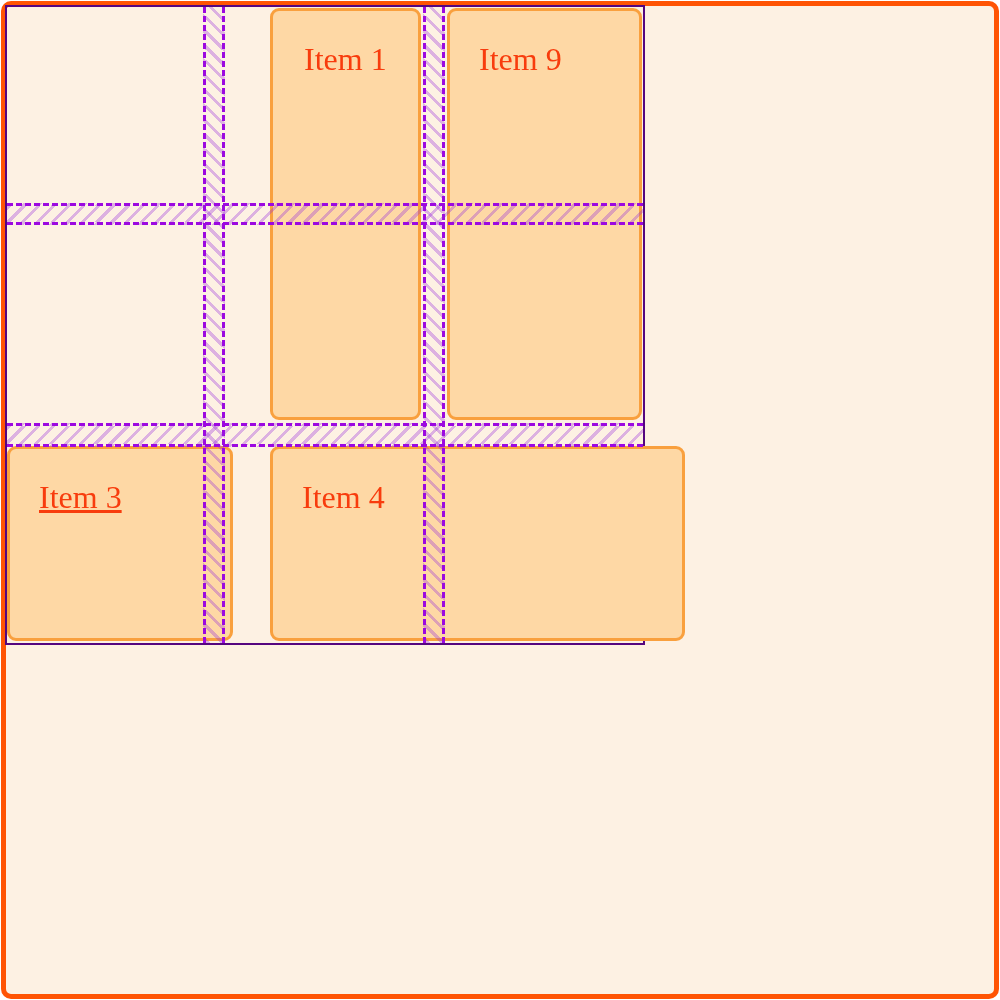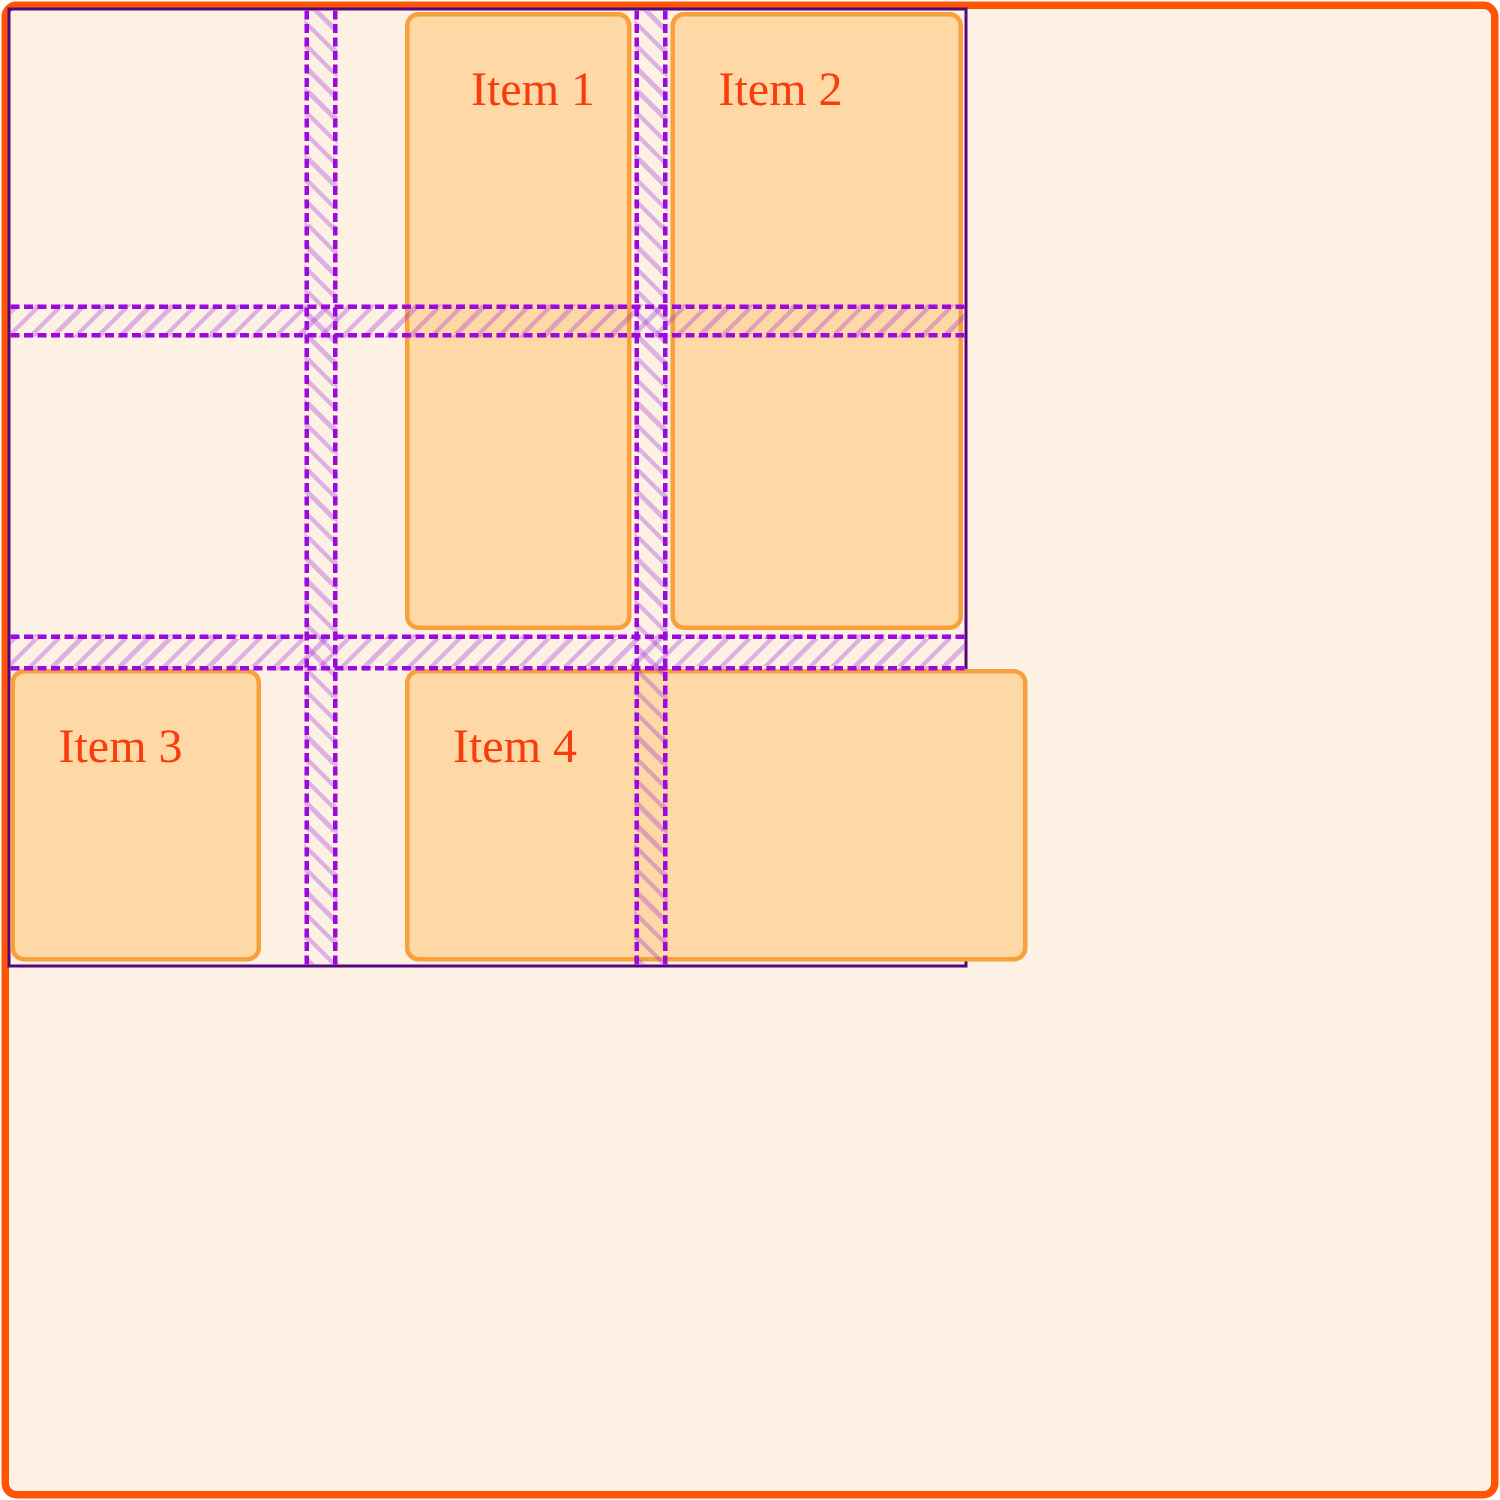--- a/index.html
+++ b/index.html
@@ -36,23 +36,23 @@
     box-sizing: border-box;
     background: var(--item-background, #fed8a5);
     border: 3px solid var(--item-border-color, #f9a03e);
     border-radius: 9px;
     color: var(--item-text-color, #f83c0d);
     font-size: 32px;
     line-height: 1.2;
     padding: 29px 8px 0 29px;
     z-index: 2;
   }
-  #item1 { left: 270px; top: 8px;   width: 151px; height: 412px; padding-left: 41px; }
+  #item1 { left: 270px; top: 8px;   width: 151px; height: 412px; padding-left: 31px; }
   #item2 { left: 447px; top: 8px;   width: 195px; height: 412px; }
-  #item3 { left: 7px;   top: 446px; width: 167px; height: 195px; }
+  #item3 { left: 7px;   top: 446px; width: 226px; height: 195px; text-decoration: underline; }
   #item4 { left: 227px; top: 446px; width: 415px; height: 195px; margin-left: 43px; }
 
   
   .gap { position: absolute; box-sizing: border-box; z-index: 3; }
   .vgap {
     top: 7px; height: 636px;
     border-left: 3px dashed var(--gridline-color, #9c09e0);
     border-right: 3px dashed var(--gridline-color, #9c09e0);
     background: repeating-linear-gradient(45deg,
       var(--gap-hatch-color, rgba(150,40,220,0.32)) 0 3px,
@@ -77,21 +77,21 @@
 <div class="stage">
 
   <div class="page-container"></div>
 
   <div class="grid-outline"></div>
 
   <div class="grid-item" id="item1">
     <div class="item-label">Item 1</div>
   </div>
   <div class="grid-item" id="item2">
-    <div class="item-label">Item 2</div>
+    <div class="item-label">Item 9</div>
   </div>
   <div class="grid-item" id="item3">
     <div class="item-label">Item 3</div>
   </div>
   <div class="grid-item" id="item4">
     <div class="item-label">Item 4</div>
   </div>
 
   <div class="gap vgap" id="vgap1"></div>
   <div class="gap vgap" id="vgap2"></div>

